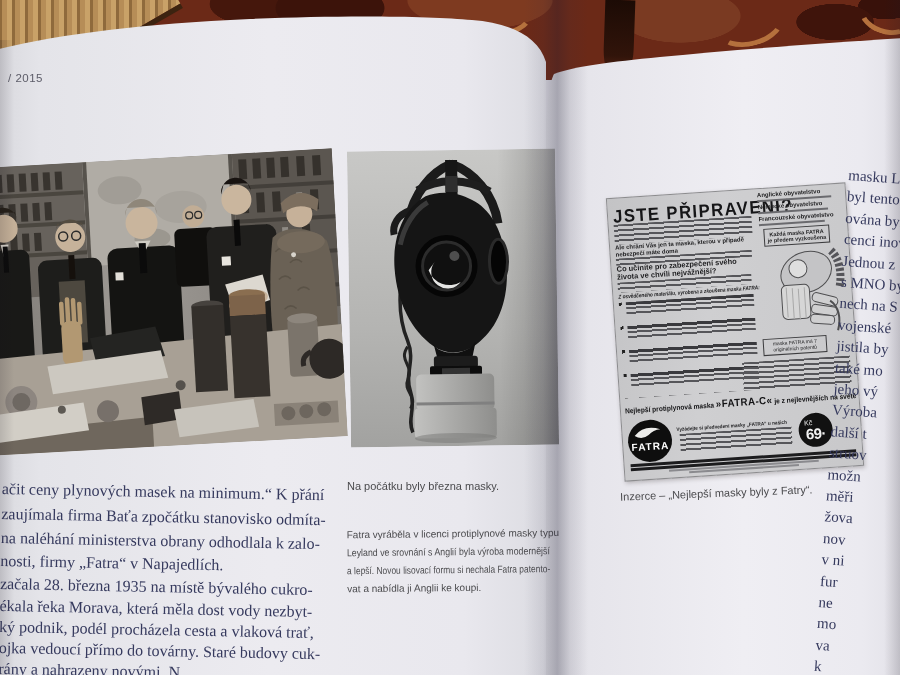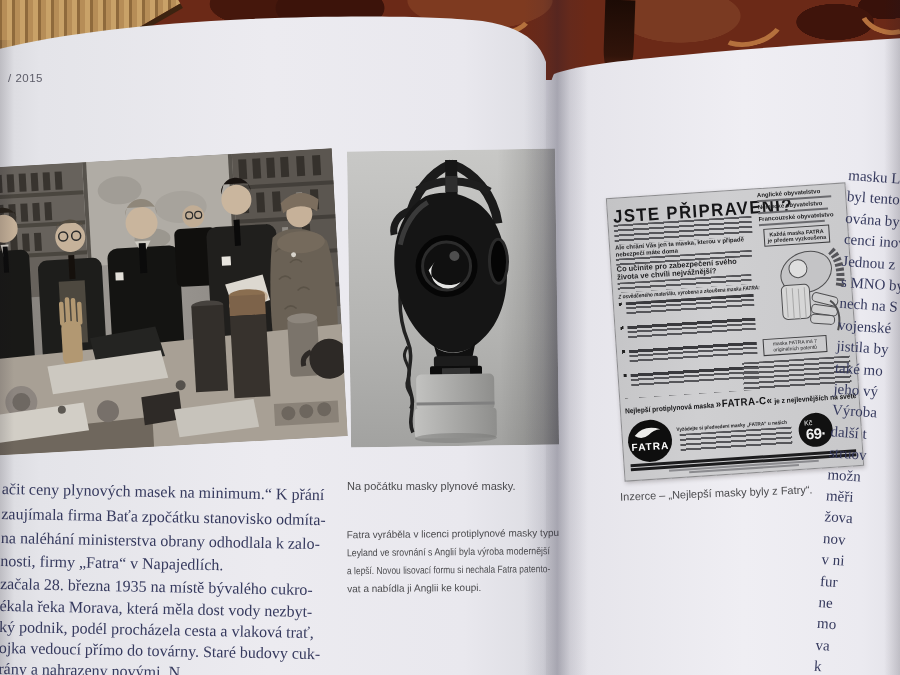--- a/index.html
+++ b/index.html
@@ -321,21 +321,21 @@
     <div class="body-line" style="top:505px">zaujímala firma Baťa zpočátku stanovisko odmíta-</div>
     <div class="body-line" style="top:529px">na naléhání ministerstva obrany odhodlala k zalo-</div>
     <div class="body-line" style="top:552px">nosti, firmy „Fatra“ v Napajedlích.</div>
     <div class="body-line" style="top:575px">začala 28. března 1935 na místě bývalého cukro-</div>
     <div class="body-line" style="top:597px">ékala řeka Morava, která měla dost vody nezbyt-</div>
     <div class="body-line" style="top:618px">ký podnik, podél procházela cesta a vlaková trať,</div>
     <div class="body-line" style="top:639px">ojka vedoucí přímo do továrny. Staré budovy cuk-</div>
     <div class="body-line" style="top:660px">rány a nahrazeny novými. N</div>
   </div>
 
-  <div class="cap" style="left:347px;top:480px">Na počátku masky plynové masky.</div>
+  <div class="cap" style="left:347px;top:480px">Na počátku byly března masky.</div>
   <div class="cap" style="left:347px;top:528px;transform:rotate(-0.6deg)">
     <div class="cap-line" style="font-size:10px">Fatra vyráběla v licenci protiplynové masky typu</div>
     <div class="cap-line" style="font-size:10px;transform:scaleX(.88)">Leyland ve srovnání s Anglií byla výroba modernější</div>
     <div class="cap-line" style="font-size:10px;transform:scaleX(.84)">a lepší. Novou lisovací formu si nechala Fatra patento-</div>
     <div class="cap-line" style="font-size:10px">vat a nabídla ji Anglii ke koupi.</div>
   </div>
 
   <div class="ad">
     <div class="ad-headline">JSTE PŘIPRAVENI?</div>
     <div class="aud">

